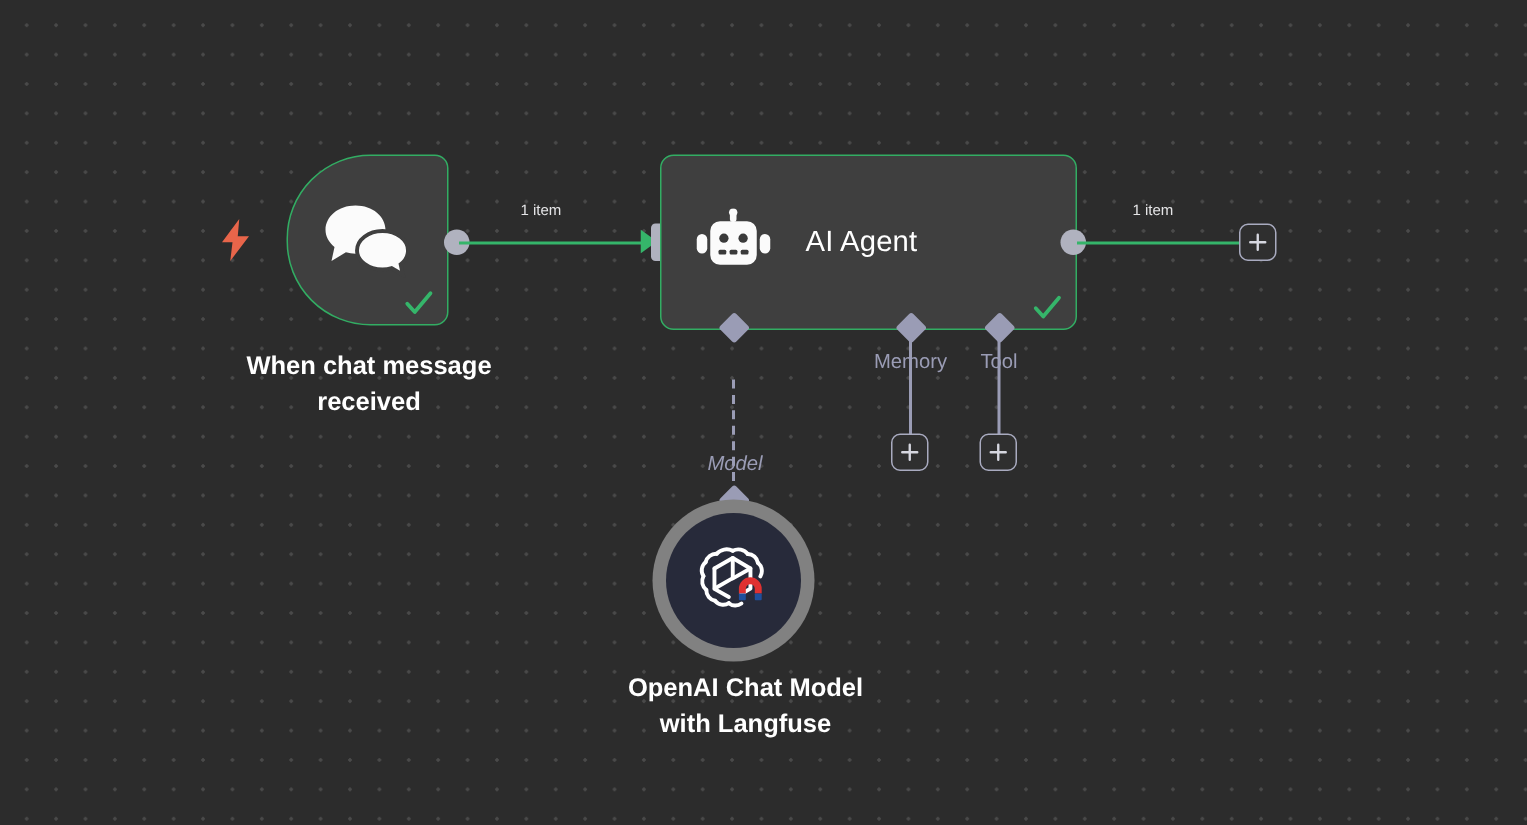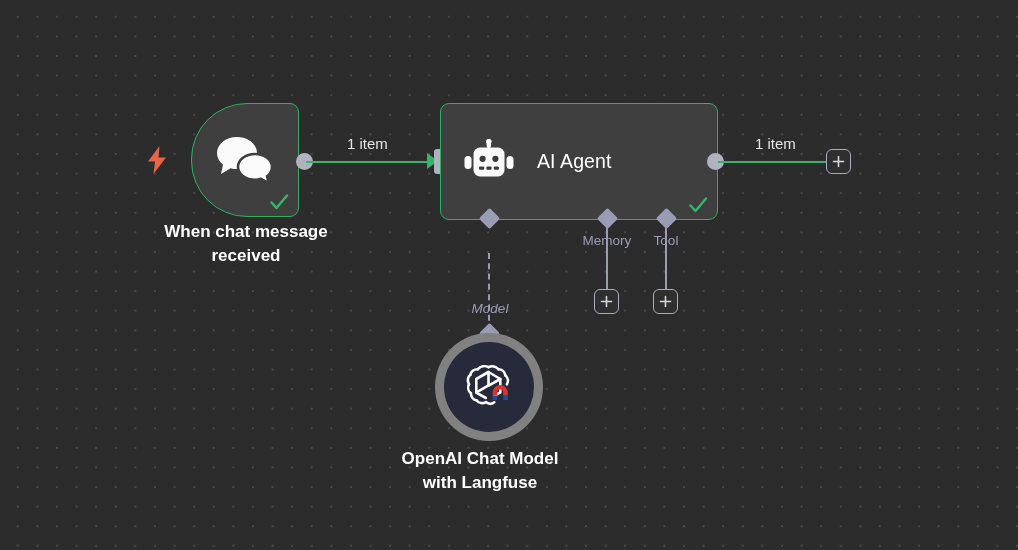--- a/index.html
+++ b/index.html
@@ -122,21 +122,21 @@
     width: 2.2px;
     background: #9a9cb5;
   }
   .sub-line-dashed {
     width: 0;
     border-left: 2.4px dashed #9a9cb5;
   }
 
   .edge-label {
     color: #e4e4e6;
-    font-size: 15px;
+    font-size: 10px;
     white-space: nowrap;
   }
 
   
   .plus-btn {
     width: 25px;
     height: 25px;
     border: 1.8px solid #a9abc0;
     border-radius: 6px;
     background: #2f2f2f;
@@ -319,18 +319,18 @@
           <g>
             <path d="M28.6 30.5 a7.6 7.6 0 0 1 15.2 0 l0 3.1 l-4.6 0 l0 -3.1 a3.0 3.0 0 0 0 -6.0 0 l0 3.1 l-4.6 0 Z" fill="#e03131"></path>
             <rect x="28.6" y="33.6" width="4.6" height="4.5" rx="0.6" fill="#1f4f9c"></rect>
             <rect x="39.2" y="33.6" width="4.6" height="4.5" rx="0.6" fill="#1f4f9c"></rect>
           </g>
         </svg>
       </div>
     </div>
   </div>
 
-  <div class="abs node-caption" style="left:135px; top:220px; width:222px;">When chat message
+  <div class="abs node-caption" style="left:135px; top:232px; width:222px;">When chat message
 received</div>
-  <div class="abs node-caption" style="left:370px; top:447px; width:220px;">OpenAI Chat Model
+  <div class="abs node-caption" style="left:387px; top:447px; width:220px;">OpenAI Chat Model
 with Langfuse</div>
 
 </div>
 
 </body></html>

